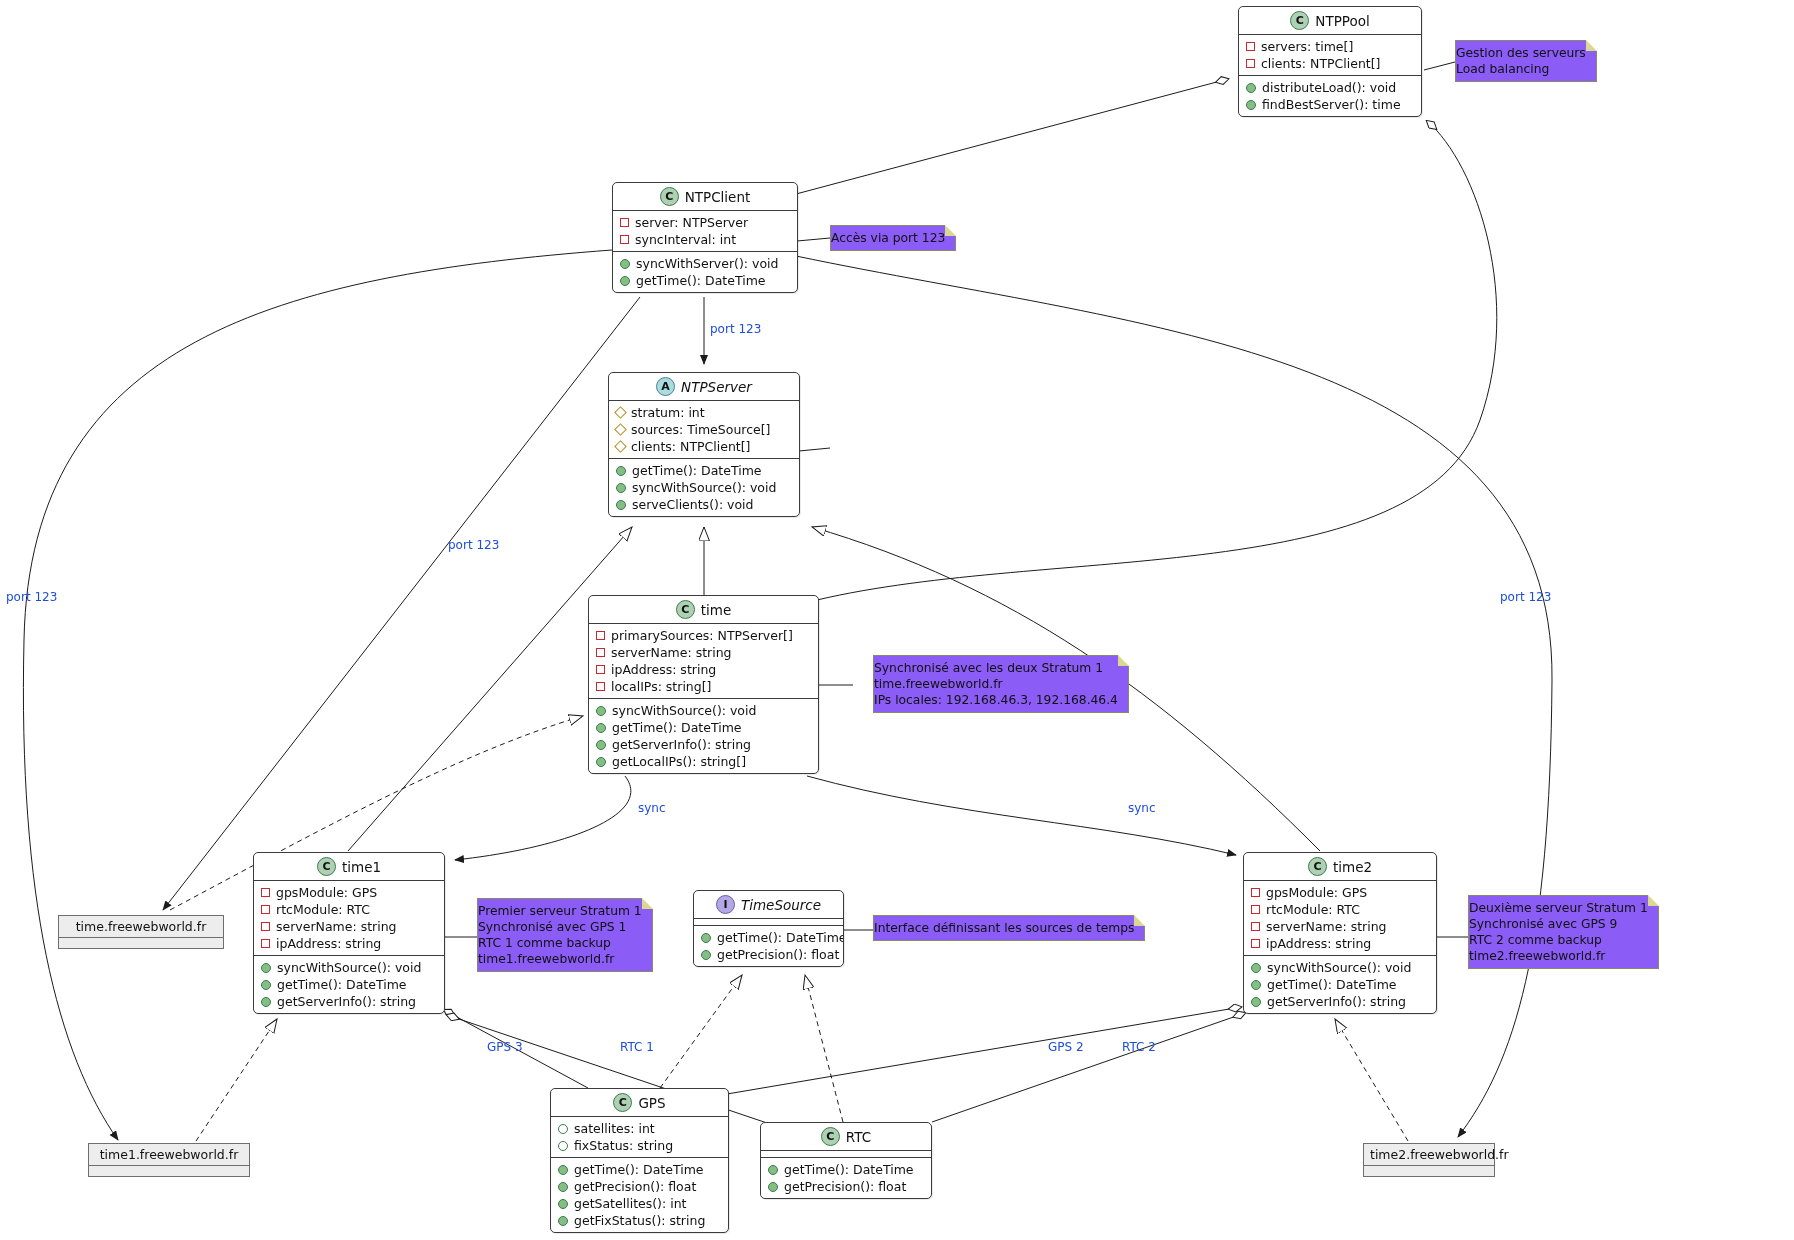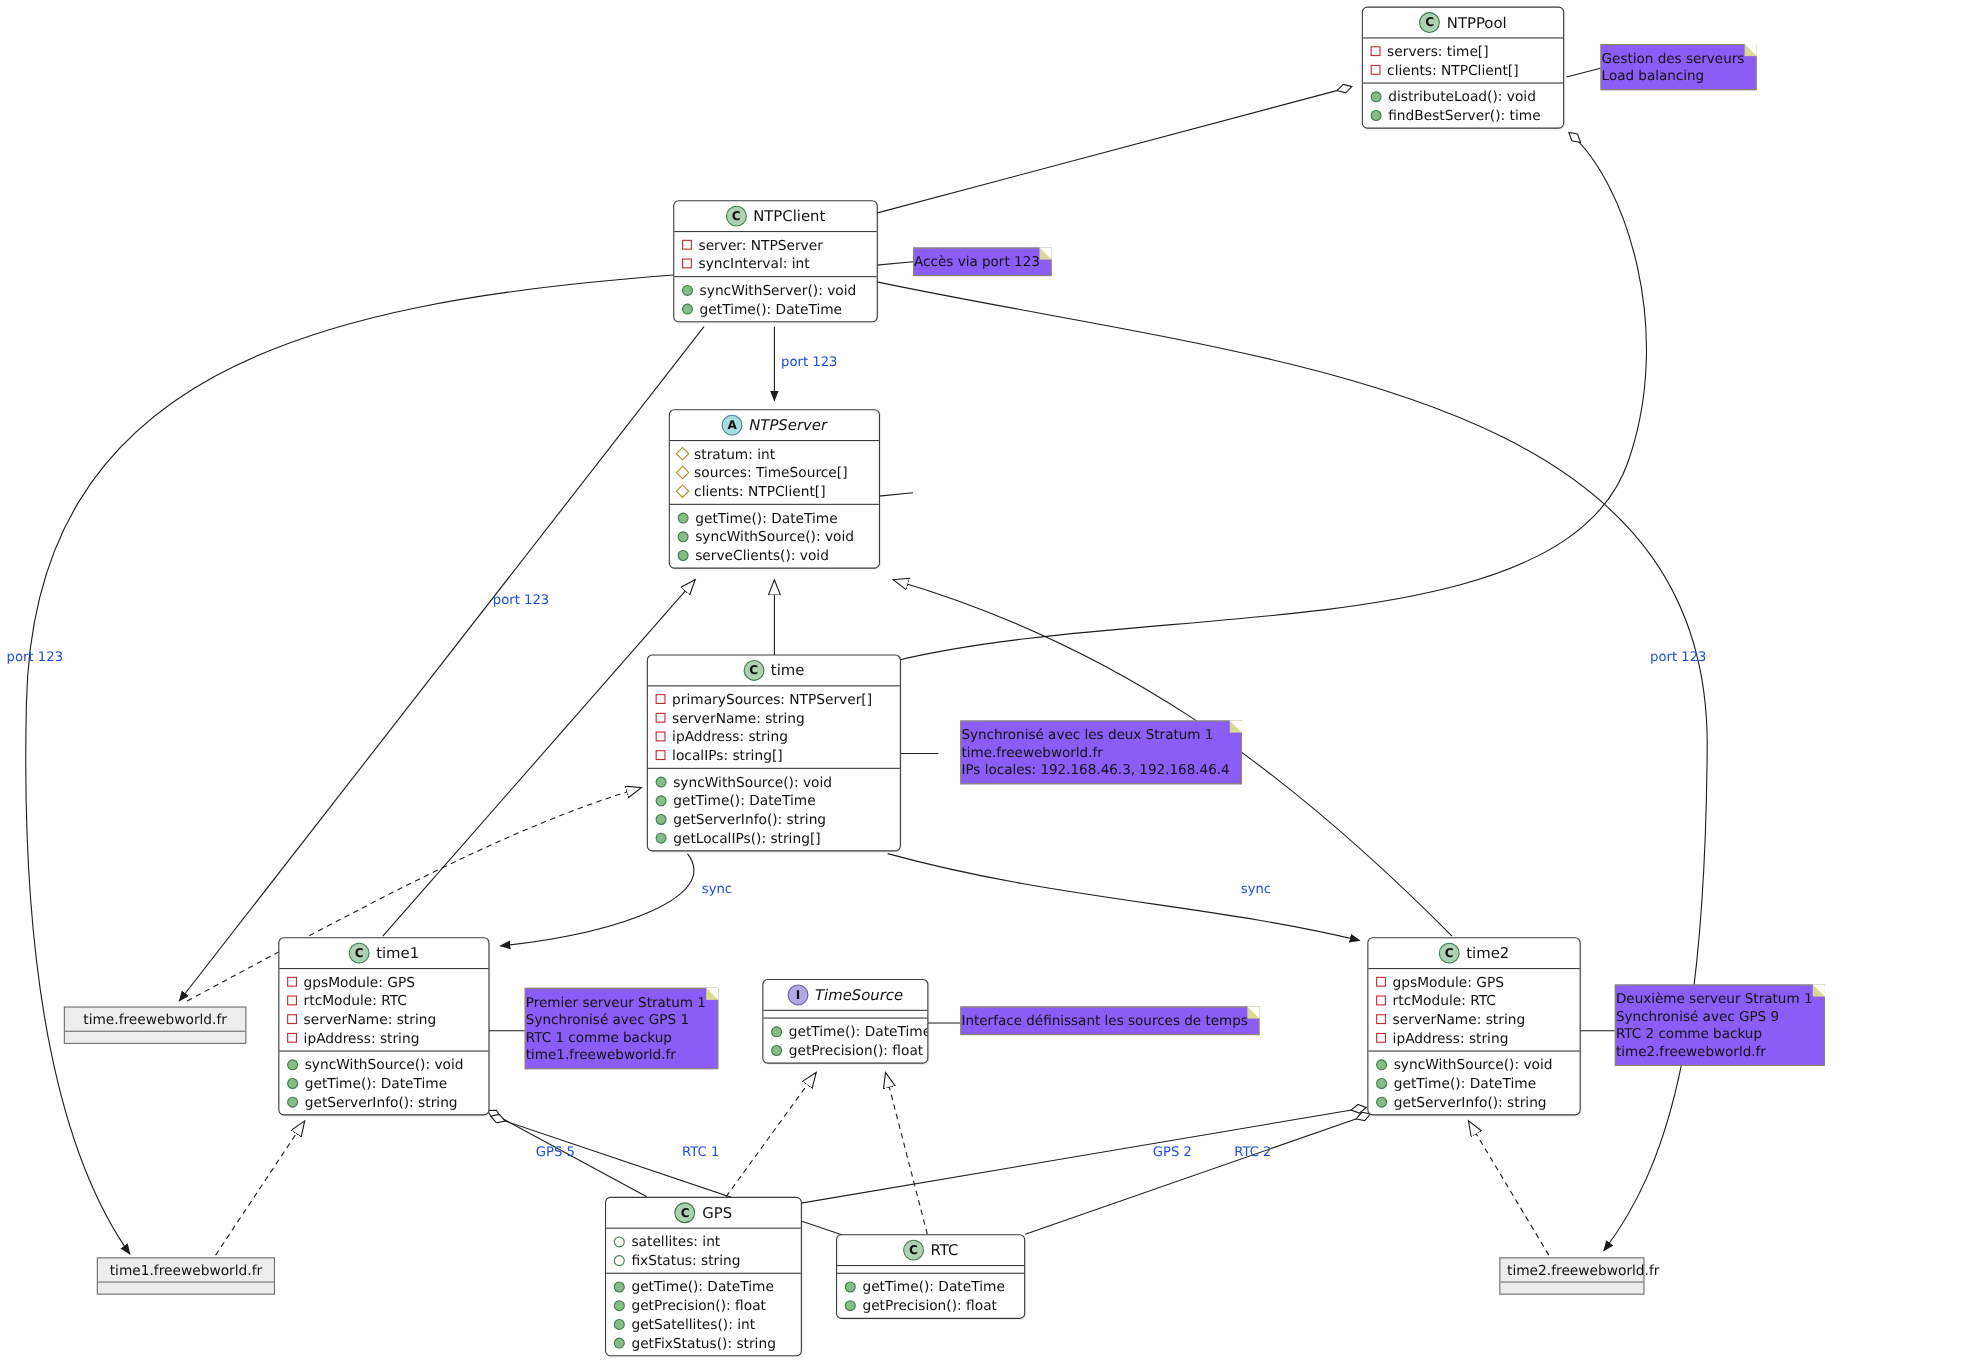--- a/index.html
+++ b/index.html
@@ -433,18 +433,18 @@
     <div>RTC 2 comme backup</div>
     <div>time2.freewebworld.fr</div>
   </div>
 
   <div class="elabel" style="left:710px;top:322px;">port 123</div>
   <div class="elabel" style="left:448px;top:538px;">port 123</div>
   <div class="elabel" style="left:6px;top:590px;">port 123</div>
   <div class="elabel" style="left:1500px;top:590px;">port 123</div>
   <div class="elabel" style="left:638px;top:801px;">sync</div>
   <div class="elabel" style="left:1128px;top:801px;">sync</div>
-  <div class="elabel" style="left:487px;top:1040px;">GPS 5</div>
+  <div class="elabel" style="left:487px;top:1040px;">GPS 3</div>
   <div class="elabel" style="left:620px;top:1040px;">RTC 1</div>
   <div class="elabel" style="left:1048px;top:1040px;">GPS 2</div>
   <div class="elabel" style="left:1122px;top:1040px;">RTC 2</div>
 
 </div>
 
 </body></html>

